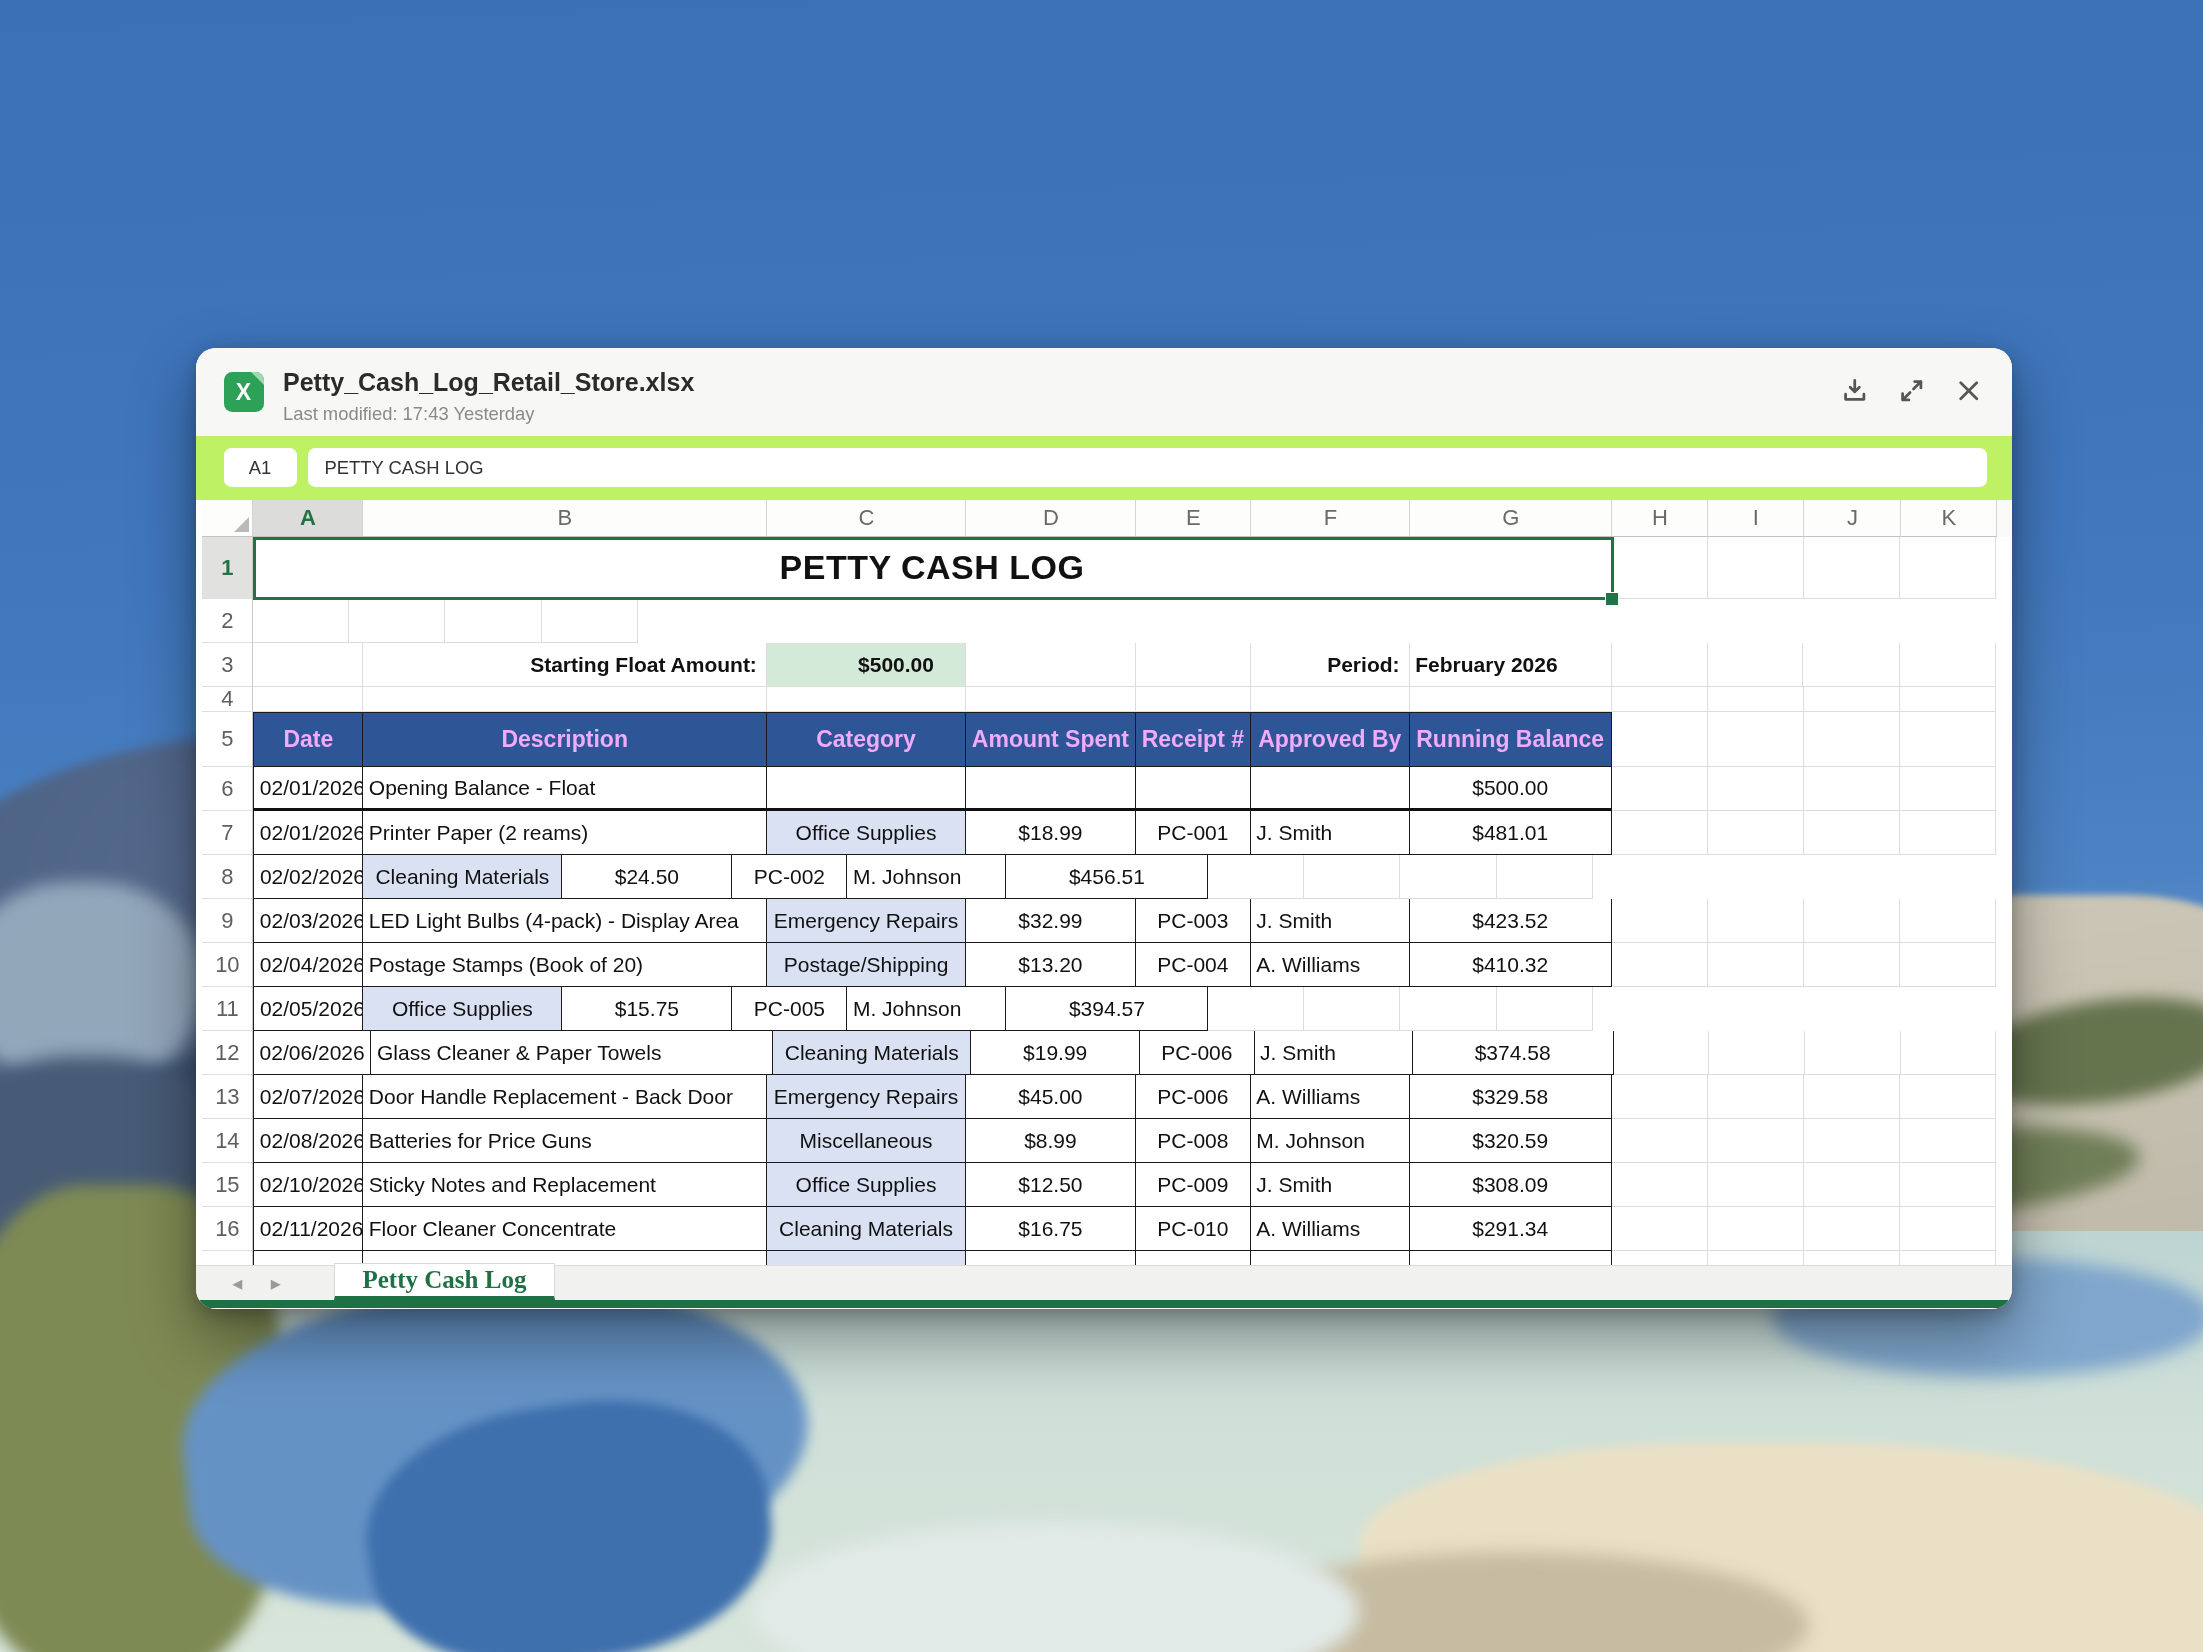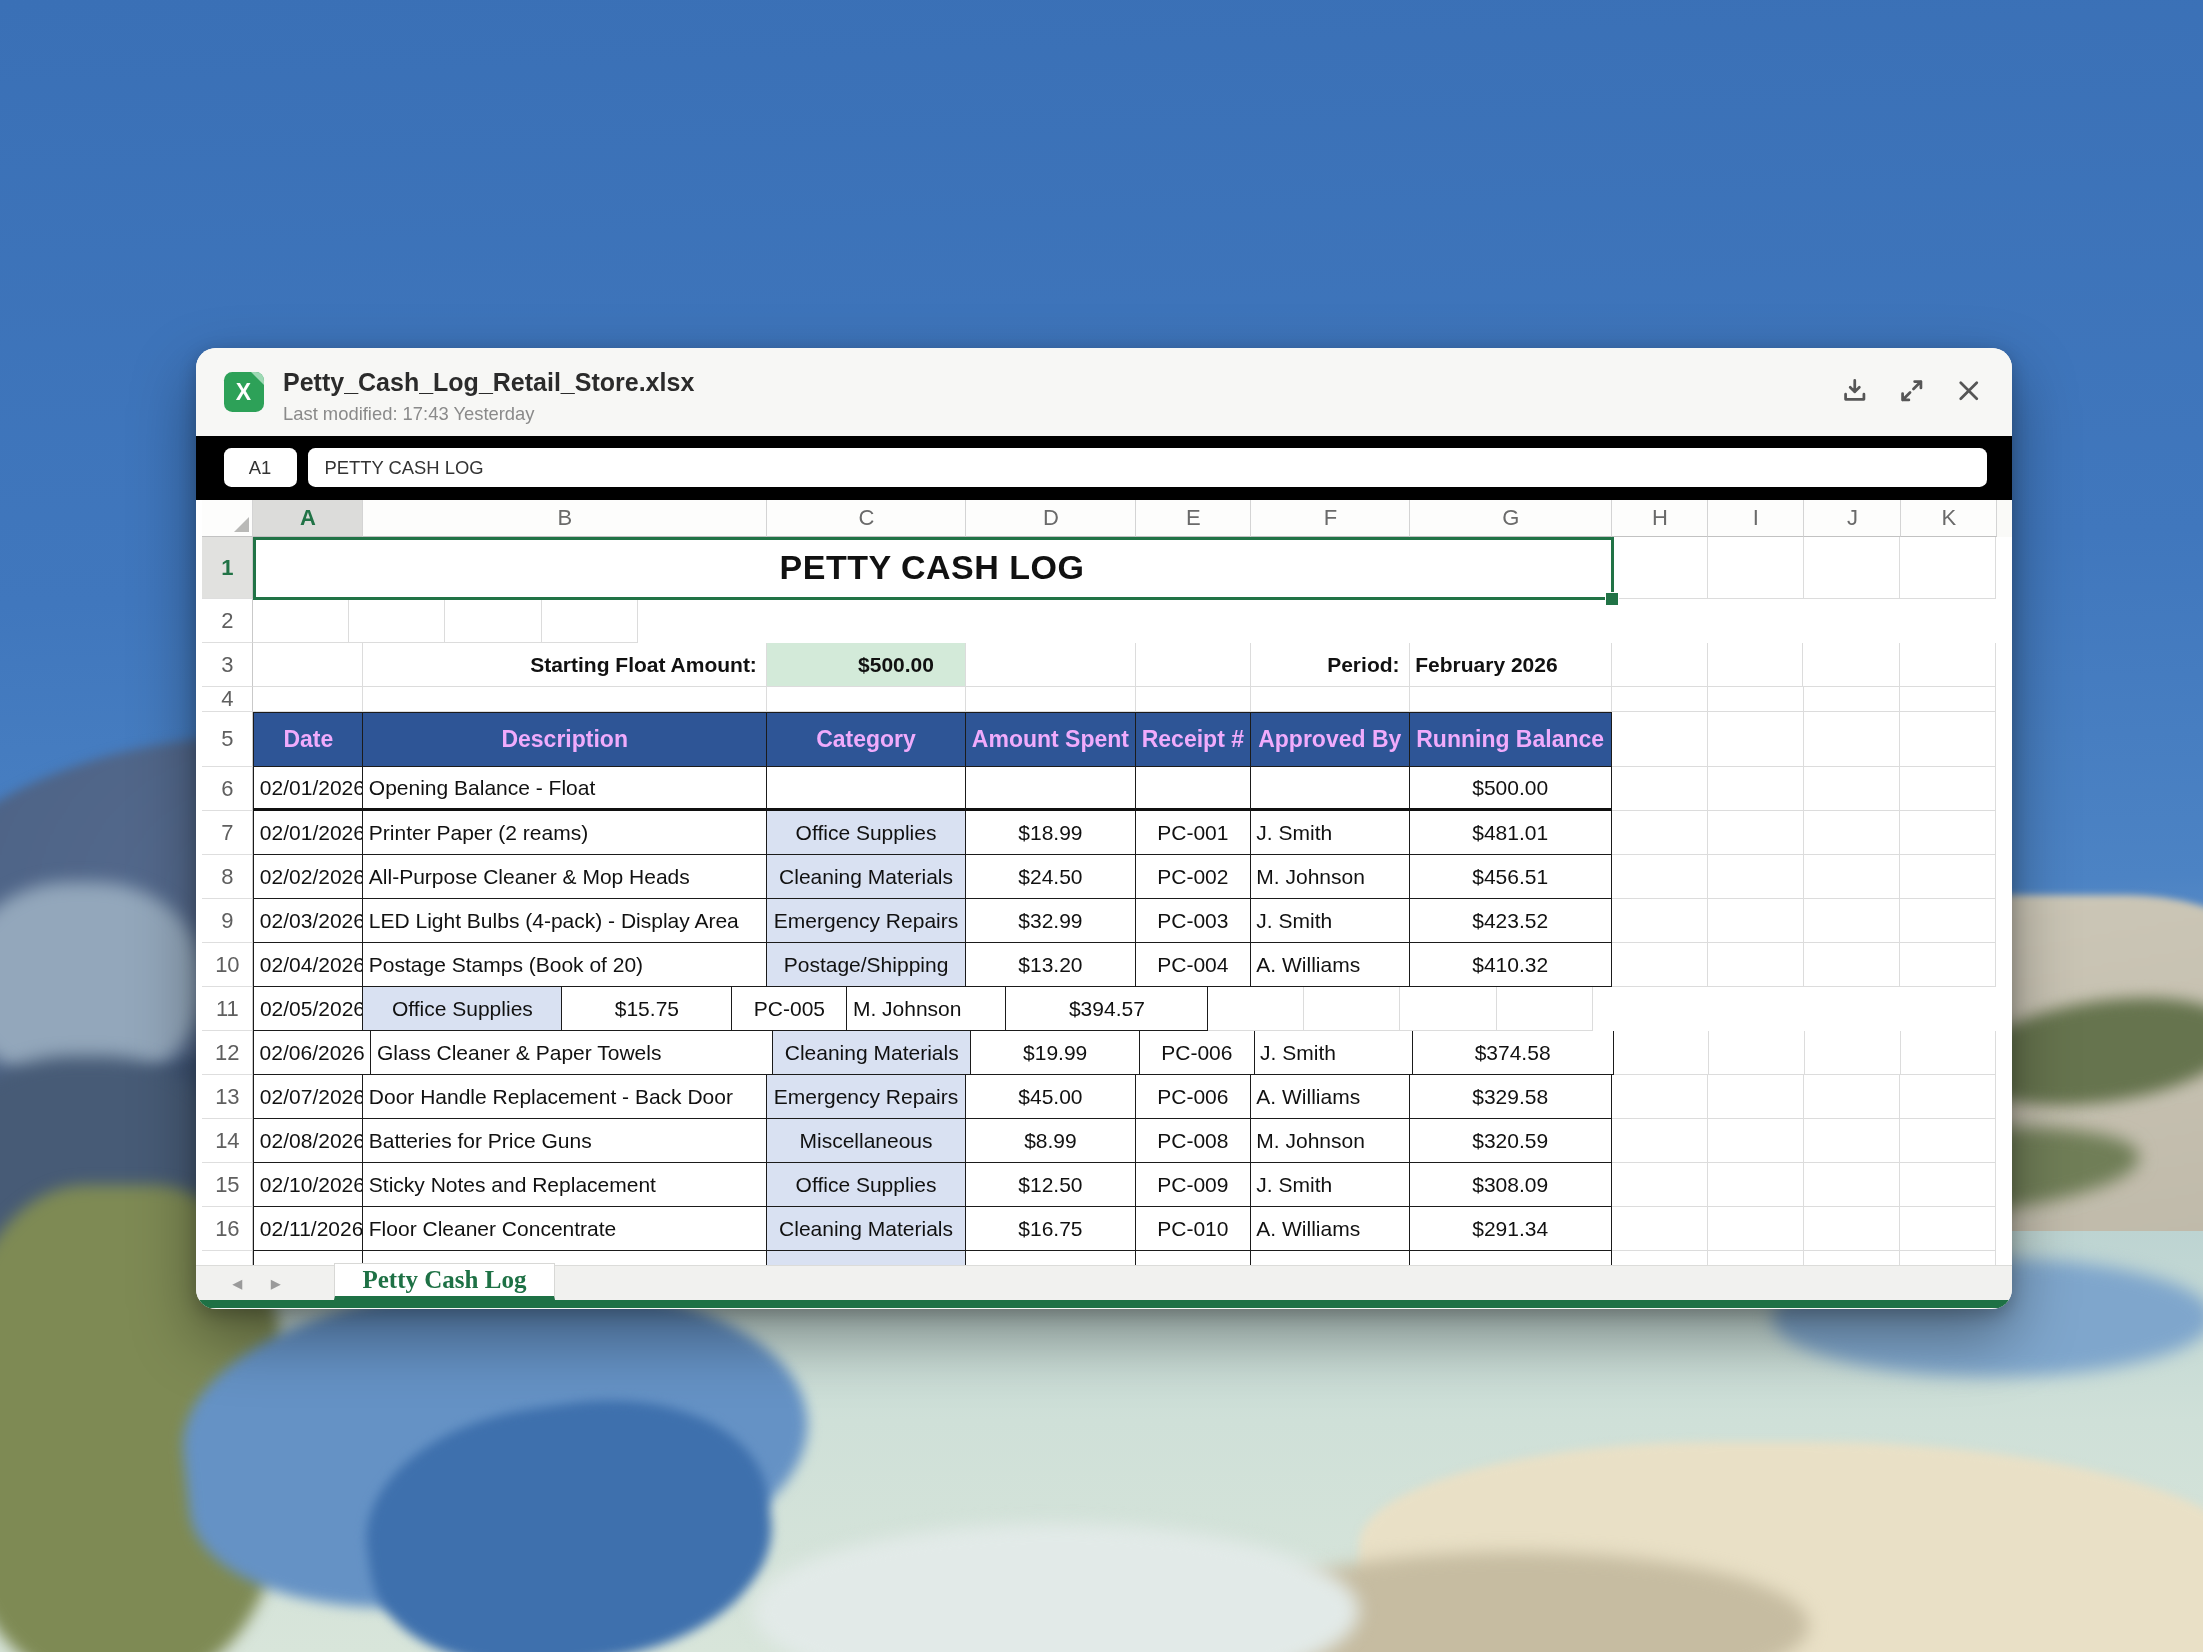--- a/index.html
+++ b/index.html
@@ -39,21 +39,21 @@
   .titlebar{position:absolute;left:0;top:0;width:100%;height:88px;background:#f7f7f5;}
   .file-icon{position:absolute;left:27.5px;top:24px;width:40px;height:40px;background:#2da158;border-radius:8.3px;overflow:hidden;display:flex;align-items:center;justify-content:center;}
   .file-icon .fold{position:absolute;right:0;top:0;width:0;height:0;border-left:13px solid transparent;border-top:13px solid #9ed9b4;}
   .file-icon .x{color:#fff;font-weight:bold;font-size:23px;line-height:1;}
   .tb-title{position:absolute;left:87px;top:20px;font-size:25px;color:#2b2b2b;font-weight:600;}
   .tb-sub{position:absolute;left:87px;top:55px;font-size:18.4px;color:#8a8a8a;}
   .tb-actions{position:absolute;right:27.5px;top:27.5px;display:flex;gap:26px;align-items:center;}
   .tb-btn{width:31px;height:31px;display:flex;align-items:center;justify-content:center;cursor:pointer;}
   .tb-btn svg{stroke:#565656;fill:none;stroke-width:2.4;stroke-linecap:round;stroke-linejoin:round;}
 
-  .formula-strip{position:absolute;left:0;top:88px;width:100%;height:64px;background:#000000;}
+  .formula-strip{position:absolute;left:0;top:88px;width:100%;height:64px;background:#bef264;}
   .ref-box{position:absolute;left:27.5px;top:12px;width:73px;height:39px;background:#fff;border-radius:7.3px;display:flex;align-items:center;justify-content:center;font-size:18.4px;color:#333;}
   .formula-input{position:absolute;left:112px;top:12px;width:1679px;height:39px;background:#fff;border-radius:7.3px;display:flex;align-items:center;font-size:18.4px;color:#333;padding-left:16.5px;box-sizing:border-box;}
 
   .sheet{position:absolute;left:0;top:152px;width:100%;height:765px;background:#ffffff;padding-left:6.4px;box-sizing:border-box;}
   .colhdr{display:flex;height:37px;background:#fafaf8;}
   .ch{box-sizing:border-box;height:37px;border-right:0.9px solid #d4d4d4;border-bottom:0.9px solid #c2c2c2;display:flex;align-items:center;justify-content:center;font-size:22px;color:#6a6a6a;background:#fdfdfc;}
   .ch.sel{background:#dcdcda;color:#217346;font-weight:bold;}
   .corner{position:relative;background:#fdfdfc;}
   .corner .tri{position:absolute;right:3.7px;bottom:3.7px;width:0;height:0;border-left:15.6px solid transparent;border-bottom:15.6px solid #b9b9b7;}
 
@@ -238,21 +238,20 @@
           <div class="gcell tcell al" style="width: 159px; height: 44px;">J. Smith</div>
           <div class="gcell tcell ac" style="width: 202px; height: 44px;">$481.01</div>
           <div class="gcell" style="width: 96px; height: 44px;"></div>
           <div class="gcell" style="width: 96px; height: 44px;"></div>
           <div class="gcell" style="width: 97px; height: 44px;"></div>
           <div class="gcell" style="width: 96px; height: 44px;"></div>
         </div>
         <div class="grid-row" style="height: 44px;">
           <div class="rownum" style="width: 51px; height: 44px;">8</div>
           <div class="gcell tcell al tfirst" style="width: 110px; height: 44px;">02/02/2026</div>
-          <div class="gcell tcell al" style="width: 404px; height: 44px;">All-Purpose Cleaner &amp; Mop Heads</div>
           <div class="gcell tcell ac catfill" style="width: 199px; height: 44px;">Cleaning Materials</div>
           <div class="gcell tcell ac" style="width: 170px; height: 44px;">$24.50</div>
           <div class="gcell tcell ac" style="width: 115px; height: 44px;">PC-002</div>
           <div class="gcell tcell al" style="width: 159px; height: 44px;">M. Johnson</div>
           <div class="gcell tcell ac" style="width: 202px; height: 44px;">$456.51</div>
           <div class="gcell" style="width: 96px; height: 44px;"></div>
           <div class="gcell" style="width: 96px; height: 44px;"></div>
           <div class="gcell" style="width: 97px; height: 44px;"></div>
           <div class="gcell" style="width: 96px; height: 44px;"></div>
         </div>

